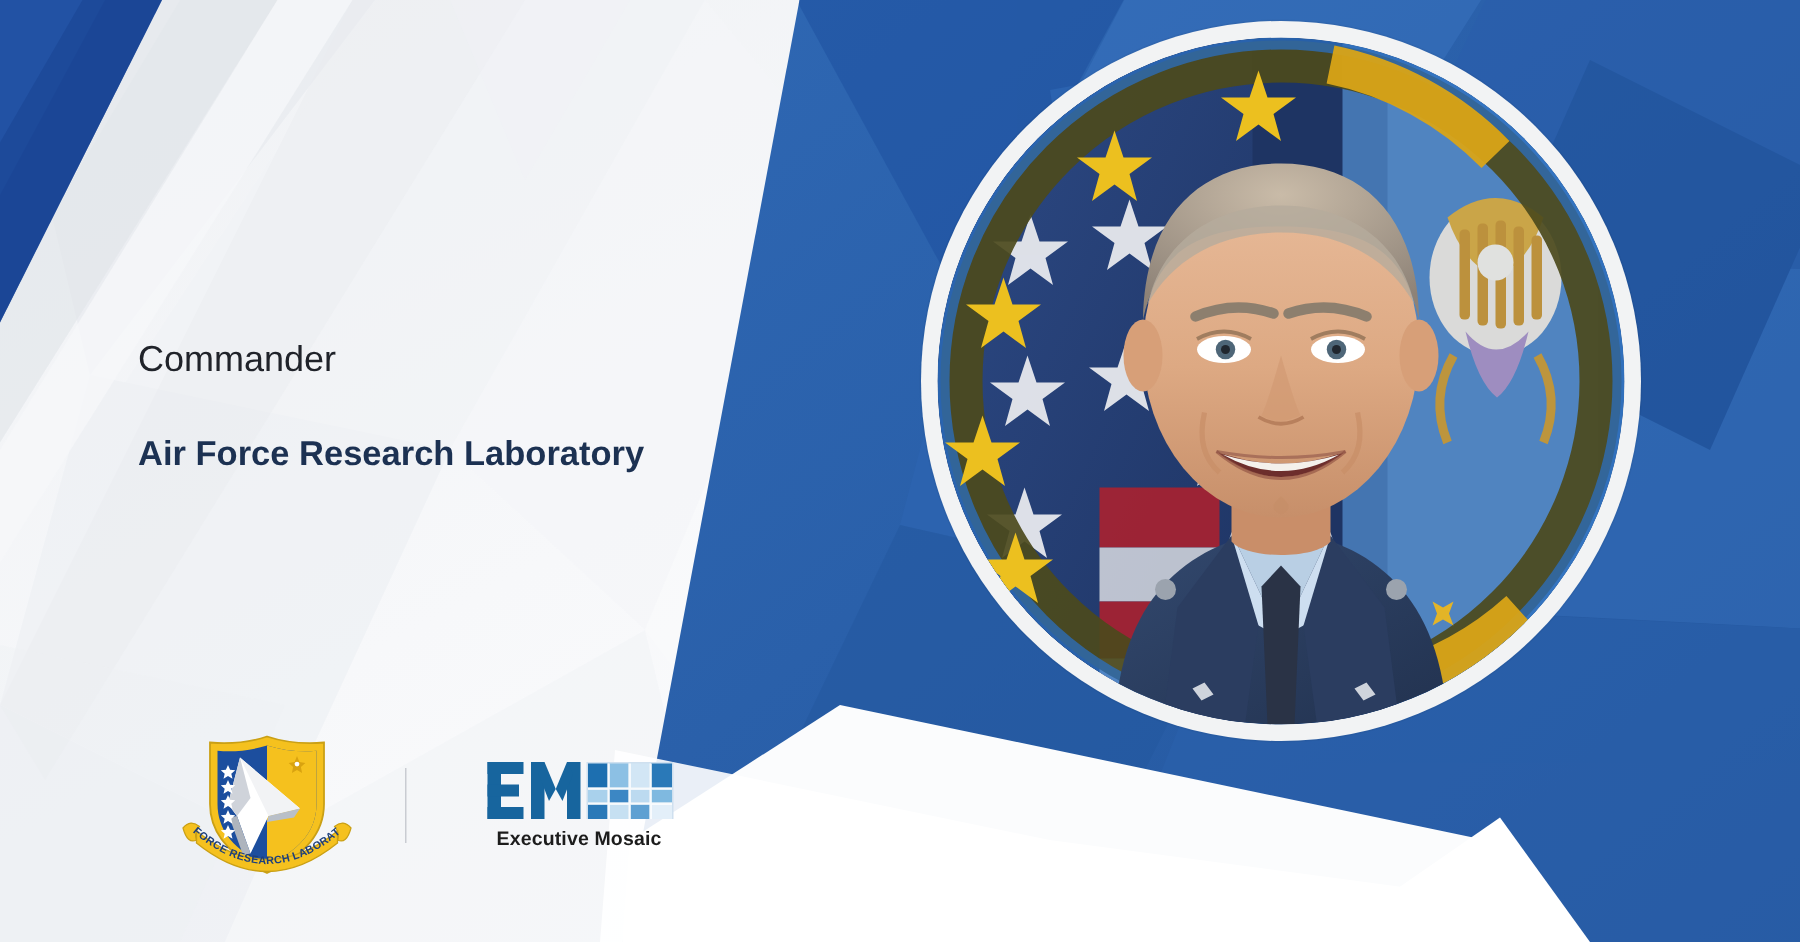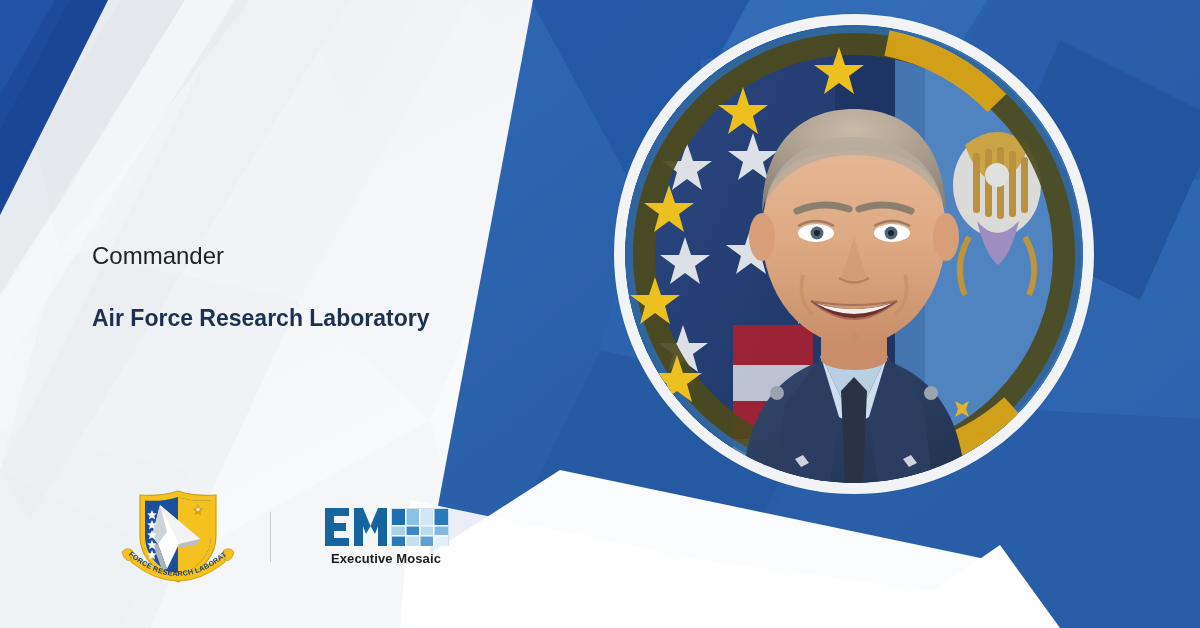--- a/index.html
+++ b/index.html
@@ -27,21 +27,21 @@
   }
   .person-name {
     font-size:34px;
     font-weight:bold;
     color:#20386e;
     letter-spacing:-0.2px;
     line-height:1.15;
     white-space:nowrap;
   }
   .person-title {
-    margin-top:20px;
+    margin-top:4px;
     font-size:24px;
     font-weight:normal;
     color:#20232a;
     line-height:1.2;
   }
   .person-org {
     margin-top:34px;
     font-size:23px;
     font-weight:bold;
     color:#1c3152;

